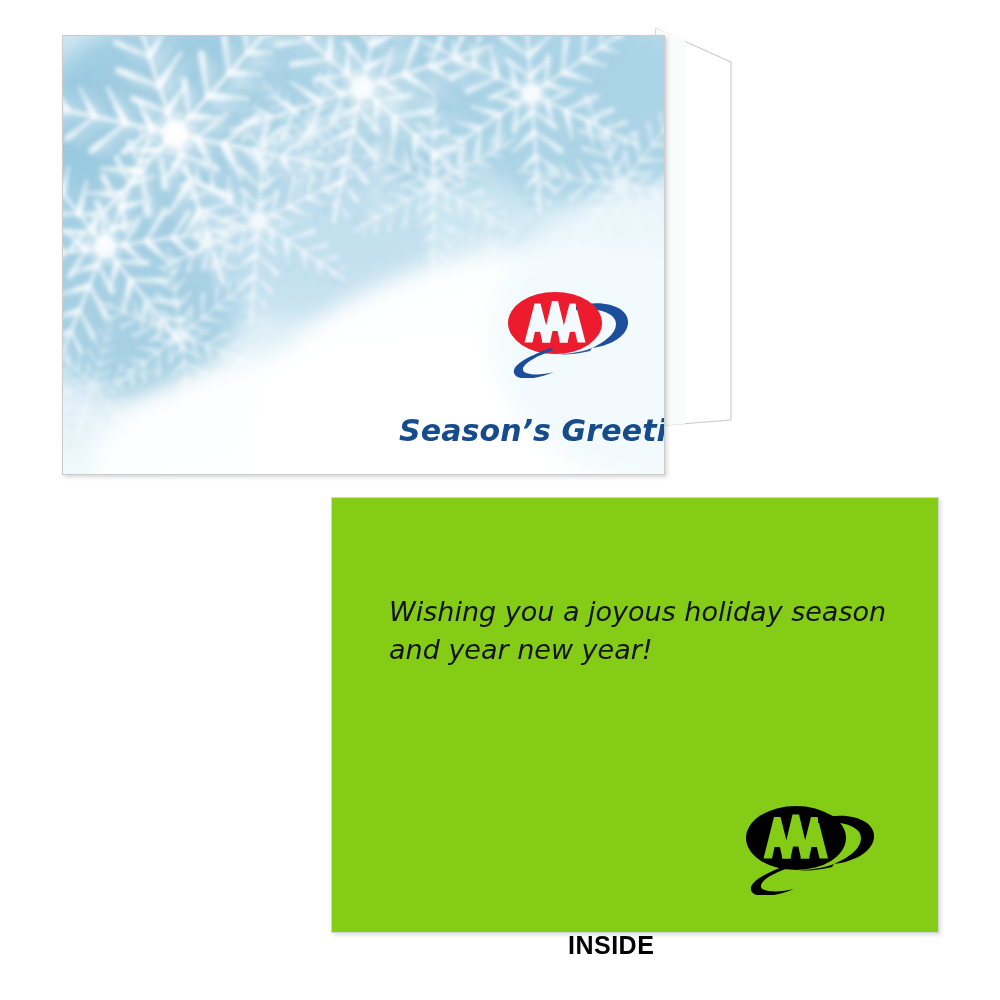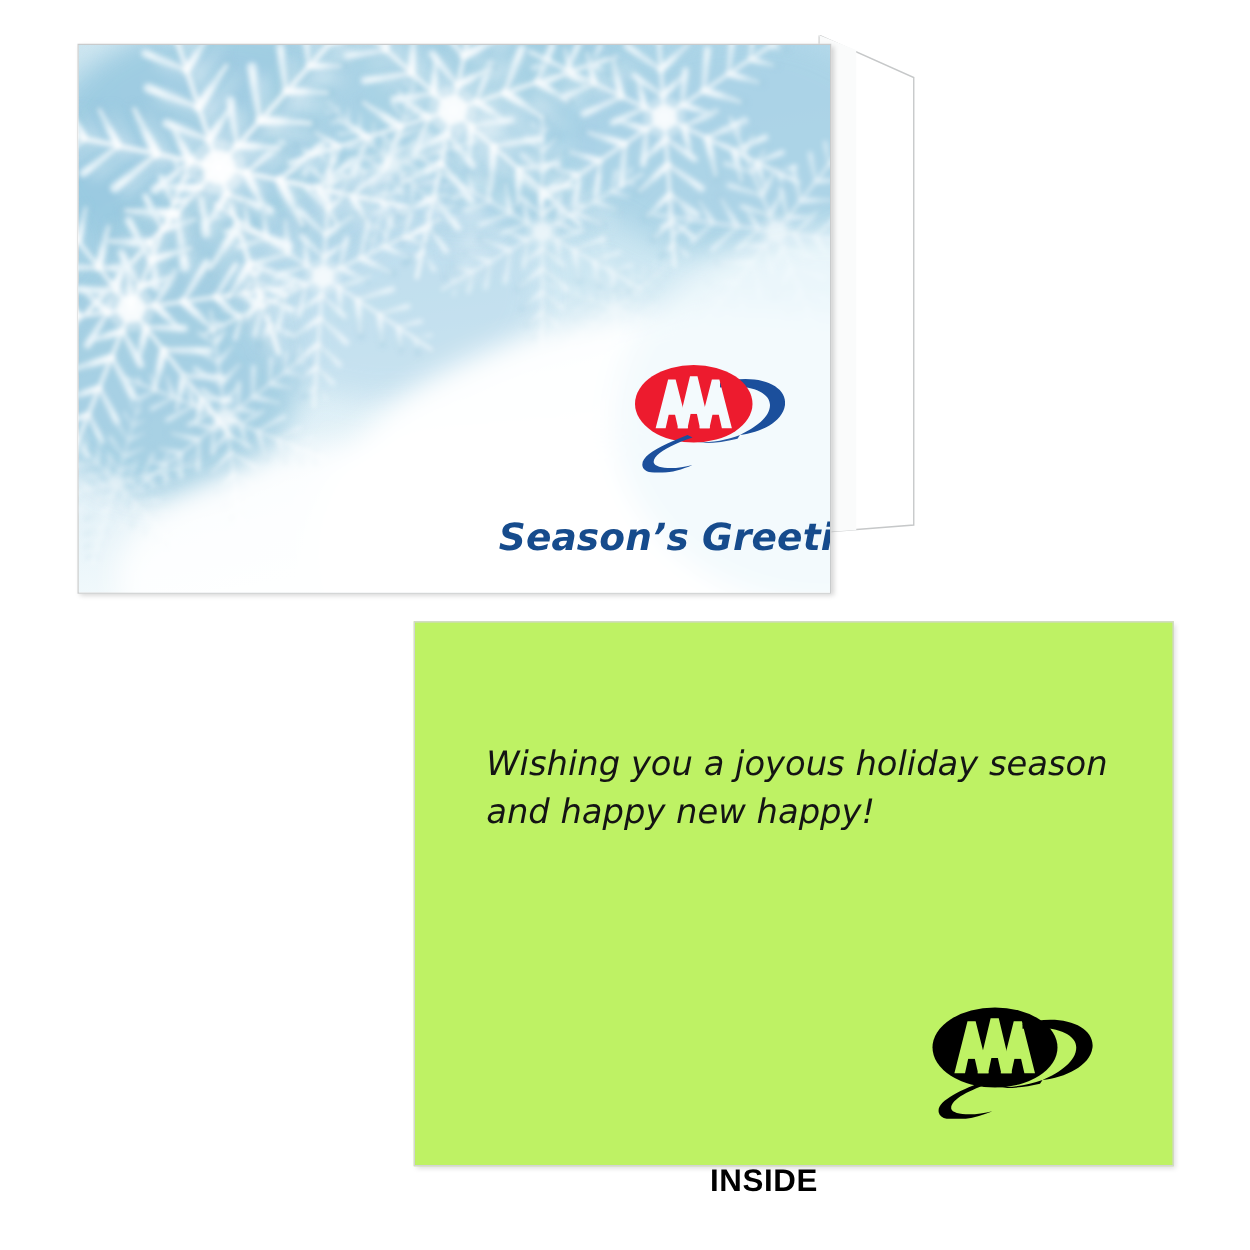--- a/index.html
+++ b/index.html
@@ -94,21 +94,21 @@
   }
   .logo-front svg { display:block; width:100%; height:100%; }
 
   
   #inside-card {
     position: absolute;
     left: 331px;
     top: 497px;
     width: 608px;
     height: 436px;
-    background: #bef264;
+    background: #84cc16;
     border: 1px solid #d3d4d5;
     box-sizing: border-box;
     box-shadow: 2px 2px 4px rgba(0,0,0,0.13);
     overflow: hidden;
   }
   .inside-message {
     position: absolute;
     left: 57px;
     top: 95px;
     width: 505px;
@@ -294,21 +294,21 @@
       </div>
 
       <div class="greeting-line">Season’s Greetings</div>
     </div>
   </div>
 
   <div id="inside-card">
 
     <div class="inside-message">
       <div>Wishing you a joyous holiday season</div>
-      <div>and happy new happy!</div>
+      <div>and year new year!</div>
     </div>
 
     <div class="logo-inside">
       <svg viewBox="0 0 138 95" aria-hidden="true">
         <defs>
           <mask id="aaaMaskBlack">
             <rect x="0" y="0" width="138" height="95" fill="#fff"></rect>
             <g fill="#000">
               <path d="M21.5,58.5 L32.0,17.0 L38.5,17.0 L49.0,58.5 L40.5,58.5 L37.8,46.8 L32.6,46.8 L30.0,58.5 Z"></path>
               <path d="M40.0,58.5 L50.5,14.5 L57.0,14.5 L67.5,58.5 L59.0,58.5 L56.3,46.3 L51.1,46.3 L48.5,58.5 Z"></path>

